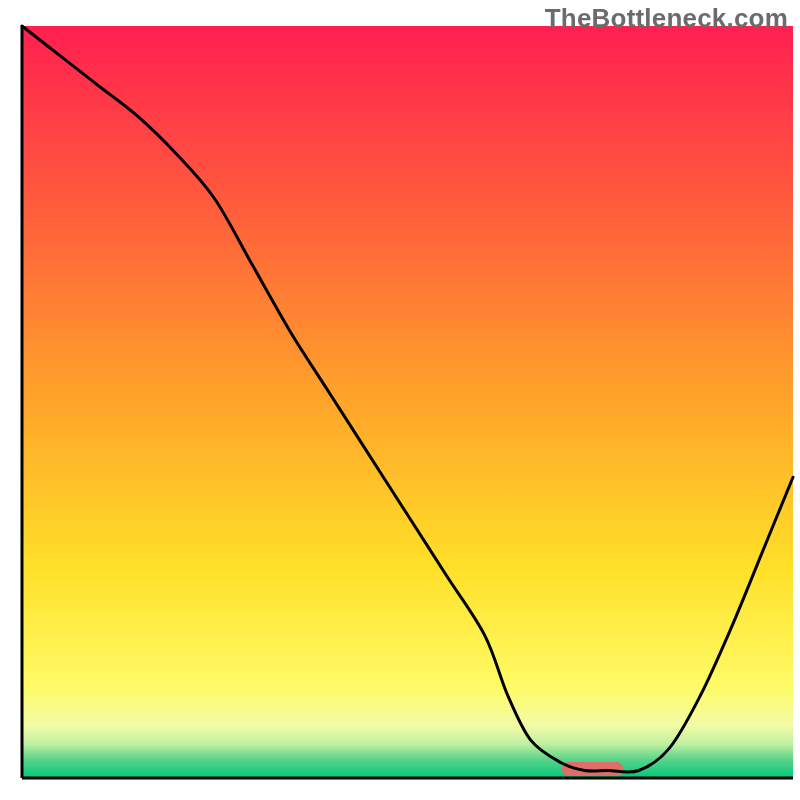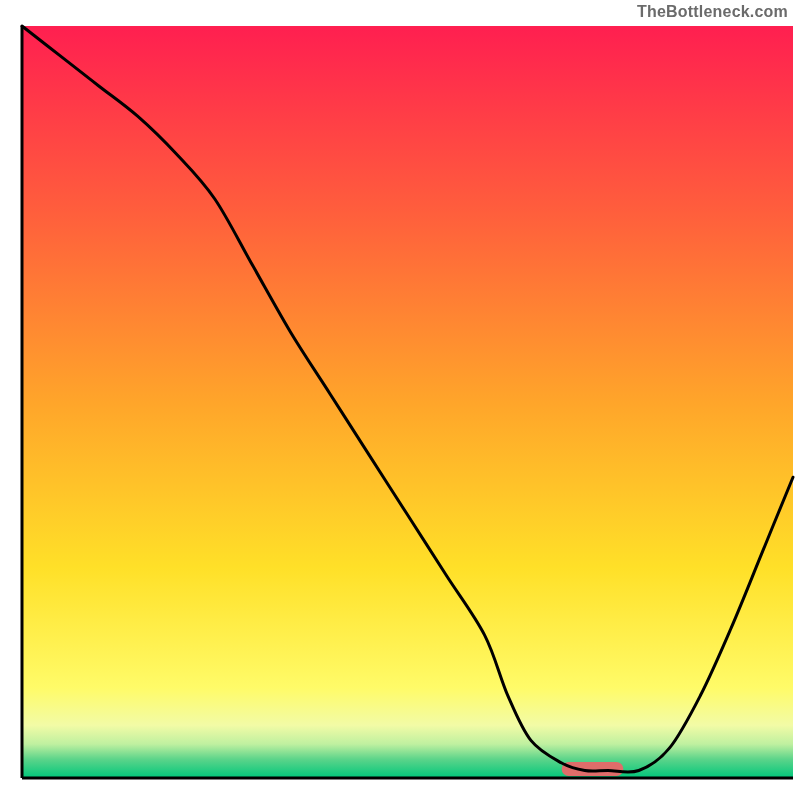--- a/index.html
+++ b/index.html
@@ -13,21 +13,21 @@
   }
   .wrap {
     position: relative;
     width: 800px;
     height: 800px;
   }
   .watermark {
     position: absolute;
     top: 3px;
     right: 12px;
-    font-size: 16px;
+    font-size: 26px;
     font-weight: 600;
     color: #6b6b6b;
     letter-spacing: 0.2px;
     z-index: 10;
   }
   svg {
     display: block;
   }
 </style>
 </head>

